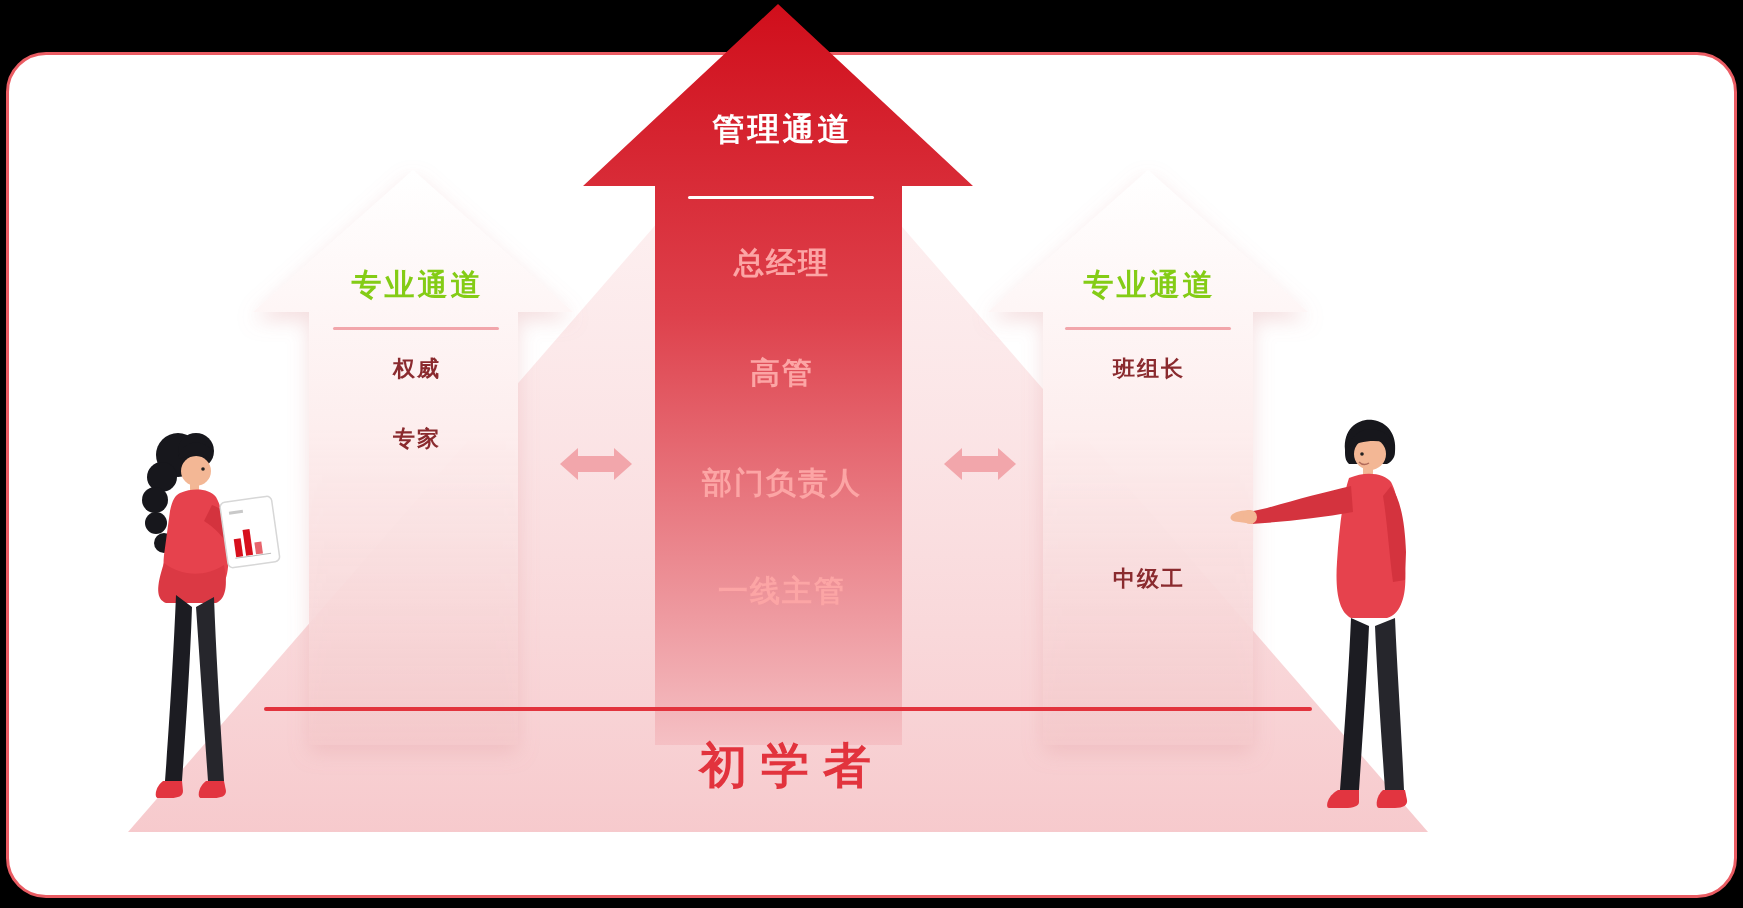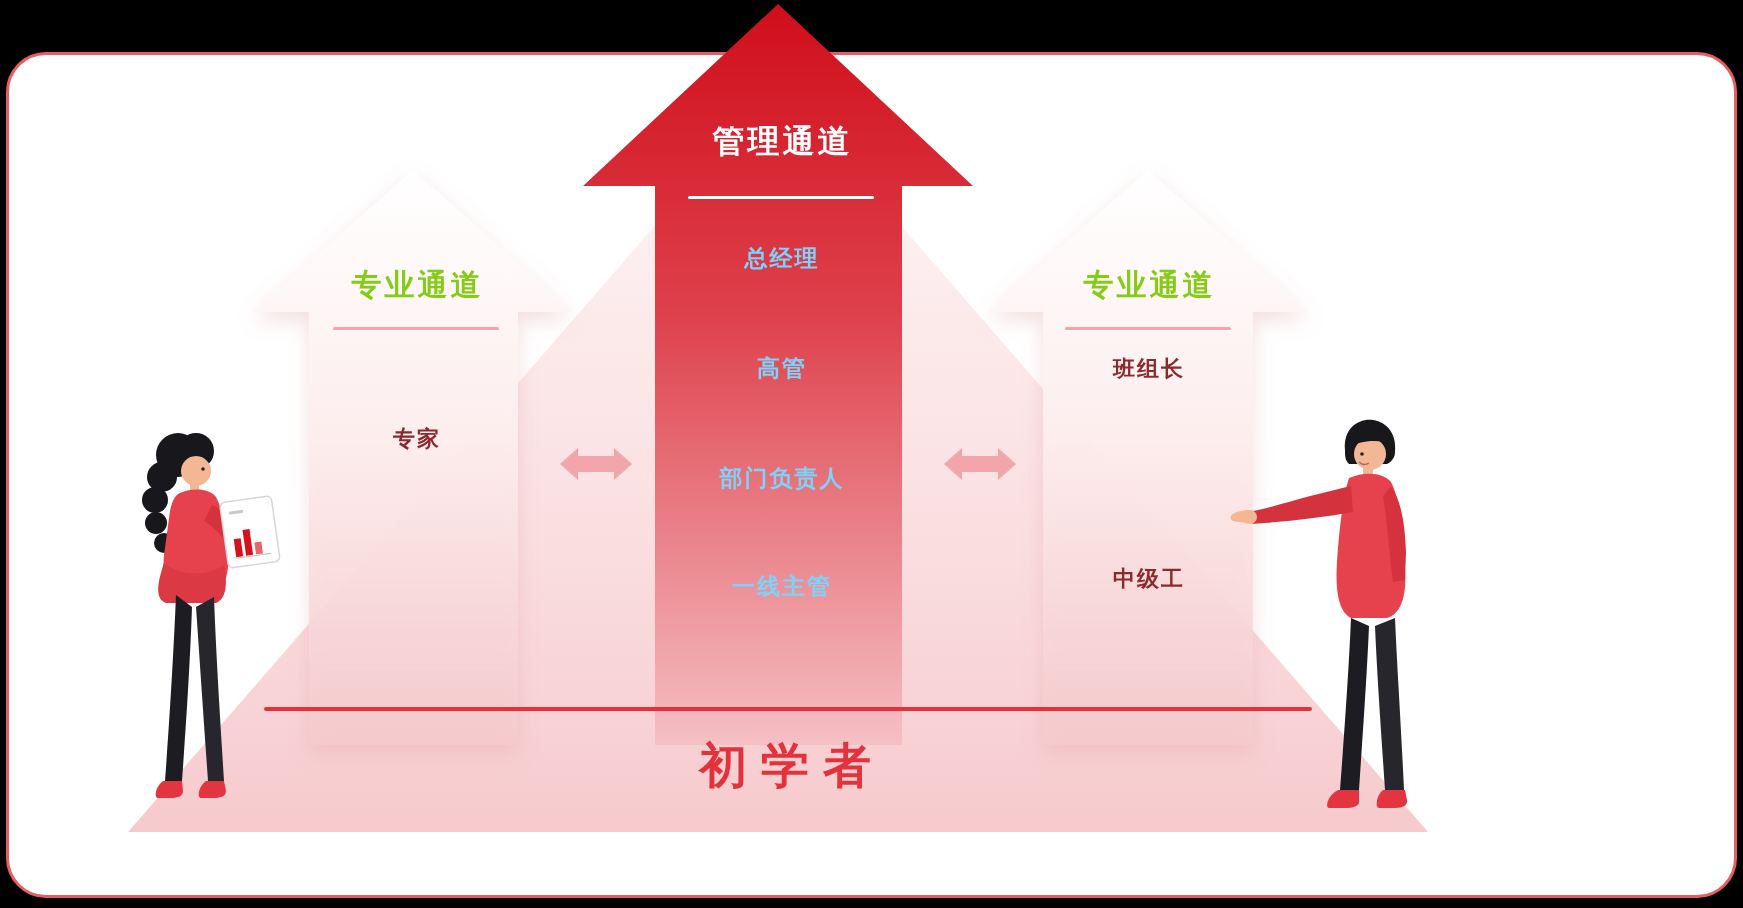--- a/index.html
+++ b/index.html
@@ -6,22 +6,22 @@
   html,body { background:#000; }
   body { font-family:"Liberation Sans","DejaVu Sans",sans-serif; }
   .canvas { position:relative; width:1743px; height:908px; background:#000; overflow:hidden; }
   .card {
     position:absolute; left:6px; right:6px; top:52px; bottom:10px;
     background:#ffffff; border:3px solid #ea5c63; border-radius:40px;
     z-index:0;
   }
   .gfx { position:absolute; left:0; top:0; width:1743px; height:908px; z-index:1; }
   .txt { position:absolute; text-align:center; z-index:2; white-space:nowrap; }
-  .center-title  { left:581px; top:120px; width:400px; font-size:32px; font-weight:700; color:#ffffff; letter-spacing:3px; text-indent:3px; }
-  .center-level  { left:581px; width:400px; font-size:23px; font-weight:700; color:#7dd3fc; letter-spacing:2px; text-indent:2px; }
+  .center-title  { left:581px; top:108px; width:400px; font-size:32px; font-weight:700; color:#ffffff; letter-spacing:3px; text-indent:3px; }
+  .center-level  { left:581px; width:400px; font-size:30px; font-weight:700; color:#fca5a5; letter-spacing:2px; text-indent:2px; }
   .side-title    { width:320px; font-size:30px; font-weight:700; color:#84cc16; letter-spacing:3px; text-indent:3px; }
   .side-level    { width:320px; font-size:22px; font-weight:700; color:#8a2a2e; letter-spacing:2px; text-indent:2px; }
   .left-col  { left:256px; }
   .right-col { left:988px; }
   .u { position:absolute; height:3px; border-radius:2px; z-index:2; }
   .u-center { left:688px; top:196px; width:186px; background:#ffffff; }
   .u-left   { left:333px; top:327px; width:166px; background:#f2a6ab; }
   .u-right  { left:1065px; top:327px; width:166px; background:#f2a6ab; }
   .base-label { left:585px; top:734px; width:400px; font-size:48px; font-weight:700; color:#e2333d; letter-spacing:14px; text-indent:14px; }
   .figure { position:absolute; z-index:3; }
@@ -72,20 +72,21 @@
 
   <div class="txt center-title">管理通道</div>
   <div class="u u-center"></div>
   <div class="txt center-level" style="top:243px">总经理</div>
   <div class="txt center-level" style="top:353px">高管</div>
   <div class="txt center-level" style="top:463px">部门负责人</div>
   <div class="txt center-level" style="top:571px">一线主管</div>
 
   <div class="txt side-title left-col" style="top:265px">专业通道</div>
   <div class="u u-left"></div>
+  <div class="txt side-level left-col" style="top:354px">权威</div>
   <div class="txt side-level left-col" style="top:424px">专家</div>
 
   <div class="txt side-title right-col" style="top:265px">专业通道</div>
   <div class="u u-right"></div>
   <div class="txt side-level right-col" style="top:354px">班组长</div>
   <div class="txt side-level right-col" style="top:564px">中级工</div>
 
   <div class="txt base-label">初学者</div>
 
   <svg class="figure fig-woman" viewBox="0 0 175 385">

